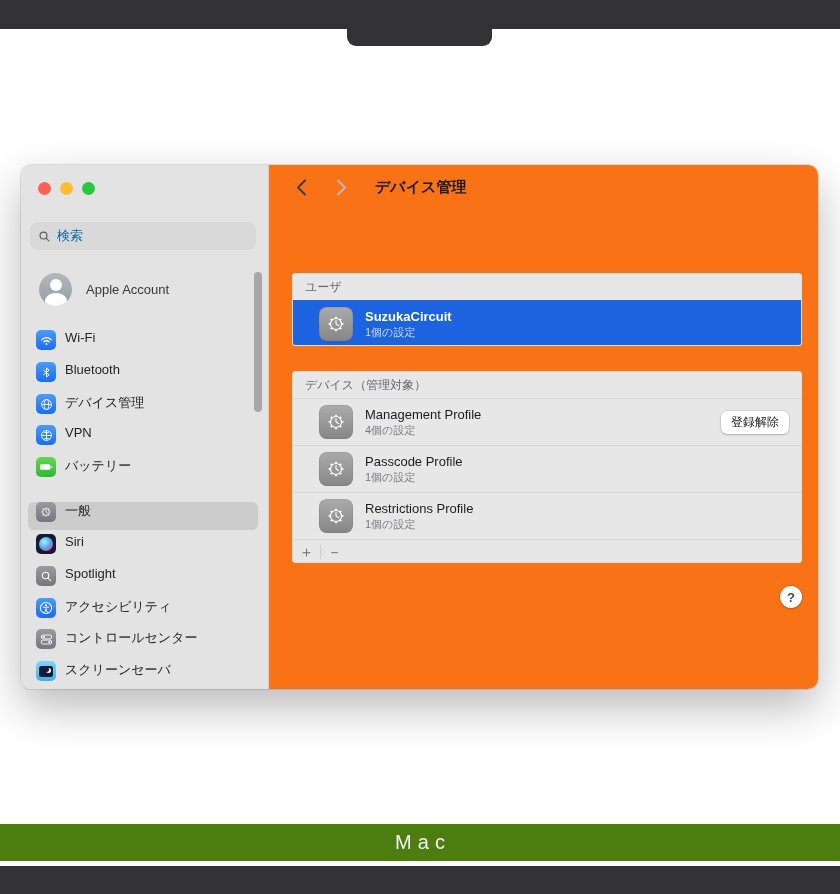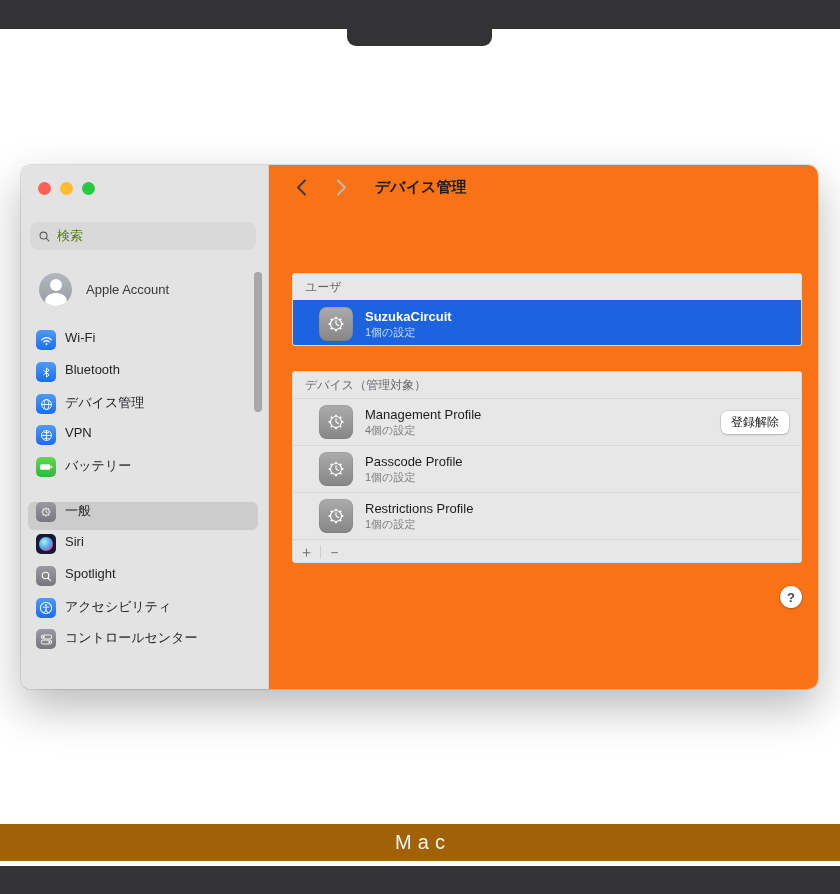--- a/index.html
+++ b/index.html
@@ -3,42 +3,42 @@
 <meta charset="utf-8">
 <style>
   * { margin:0; padding:0; box-sizing:border-box; }
   html,body { width:840px; height:894px; background:#ffffff;
     font-family:"Liberation Sans","DejaVu Sans",sans-serif; position:relative; overflow:hidden; }
 
   
   .top-bar { position:absolute; left:0; top:0; width:840px; height:29px; background:#333336; }
   .notch { position:absolute; left:347px; top:0; width:145px; height:46px; background:#333336;
     border-radius:0 0 9px 9px; }
-  .dock-bar { position:absolute; left:0; top:824px; width:840px; height:37px; background:#a16207;
+  .dock-bar { position:absolute; left:0; top:824px; width:840px; height:37px; background:#4d7c0f;
     display:flex; align-items:center; justify-content:center; }
   .dock-label { color:#f4f4f4; font-size:20px; letter-spacing:6px; padding-left:6px; font-weight:400; }
   .bottom-strip { position:absolute; left:0; top:866px; width:840px; height:28px; background:#333336; }
 
   
   .window { position:absolute; left:21px; top:165px; width:797px; height:524px;
     border-radius:10px; overflow:hidden; display:flex;
     box-shadow:0 18px 45px rgba(0,0,0,.28), 0 0 0 1px rgba(0,0,0,.10); }
 
   
   .sidebar { width:248px; background:#e3e3e4; border-right:1px solid #d0d0d1; position:relative; flex:none; }
   .traffic { position:absolute; left:17px; top:17px; display:flex; gap:9px; }
   .dot { width:13px; height:13px; border-radius:50%; }
   .dot.red    { background:#ff5f57; }
   .dot.yellow { background:#febc2e; }
   .dot.green  { background:#28c840; }
 
   .search { position:absolute; left:9px; top:57px; width:226px; height:28px; background:#d9d9da;
     border-radius:8px; display:flex; align-items:center; gap:6px; padding:0 8px; }
   .search .mag { color:#5f5f5f; display:flex; }
-  .search .ph { color:#4d7c0f; font-size:13px; }
+  .search .ph { color:#0369a1; font-size:13px; }
 
   .apple-row { position:absolute; left:10px; top:102px; width:230px; height:44px;
     display:flex; align-items:center; gap:14px; padding-left:8px; border-radius:6px; }
   .avatar { width:33px; height:33px; border-radius:50%; position:relative; overflow:hidden;
     background:linear-gradient(180deg,#b3b8be,#969ca4); flex:none; }
   .avatar .head { position:absolute; left:10.5px; top:6px; width:12px; height:12px; border-radius:50%; background:#fff; }
   .avatar .body { position:absolute; left:5.5px; top:20px; width:22px; height:16px; border-radius:50%; background:#fff; }
   .apple-label { font-size:13px; color:#39393c; }
 
   .side-item { position:absolute; left:7px; width:230px; height:28px; display:flex; 
@@ -248,20 +248,28 @@
         <svg width="15" height="15" viewBox="0 0 20 20" fill="none" stroke="#fff" stroke-width="1.2">
             <rect x="3" y="4" width="14" height="5.2" rx="2.6"></rect>
             <circle cx="6.2" cy="6.6" r="1.5" fill="#fff" stroke="none"></circle>
             <rect x="3" y="10.8" width="14" height="5.2" rx="2.6"></rect>
             <circle cx="13.8" cy="13.4" r="1.5" fill="#fff" stroke="none"></circle>
           </svg>
       </span>
       <span class="lbl">コントロールセンター</span>
     </div>
 
+    <div class="side-item" style="top:496px">
+      <span class="app-ic ic-cyan">
+        <span class="screen-inner">
+            <span class="moon"></span>
+          </span>
+      </span>
+      <span class="lbl">スクリーンセーバ</span>
+    </div>
 
     <div class="scrollbar"></div>
   </div>
 
   <div class="main">
     <div class="nav">
       <span class="chev back">
         <svg width="11" height="17" viewBox="0 0 11 17" fill="none" stroke="currentColor" stroke-width="2" stroke-linecap="round" stroke-linejoin="round">
             <path d="M9 1.5 L2 8.5 L9 15.5"></path>
           </svg>

